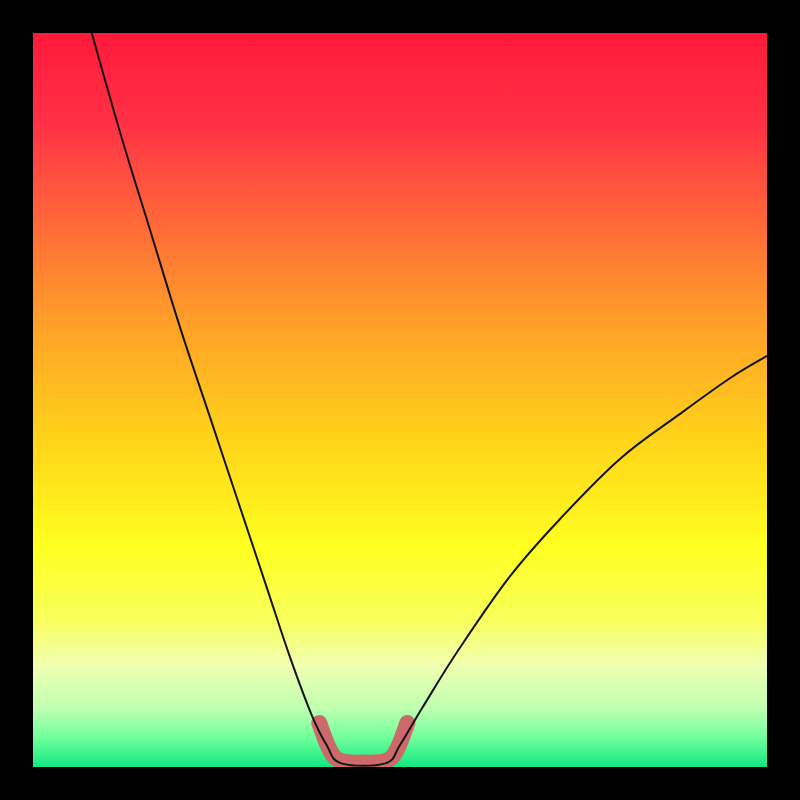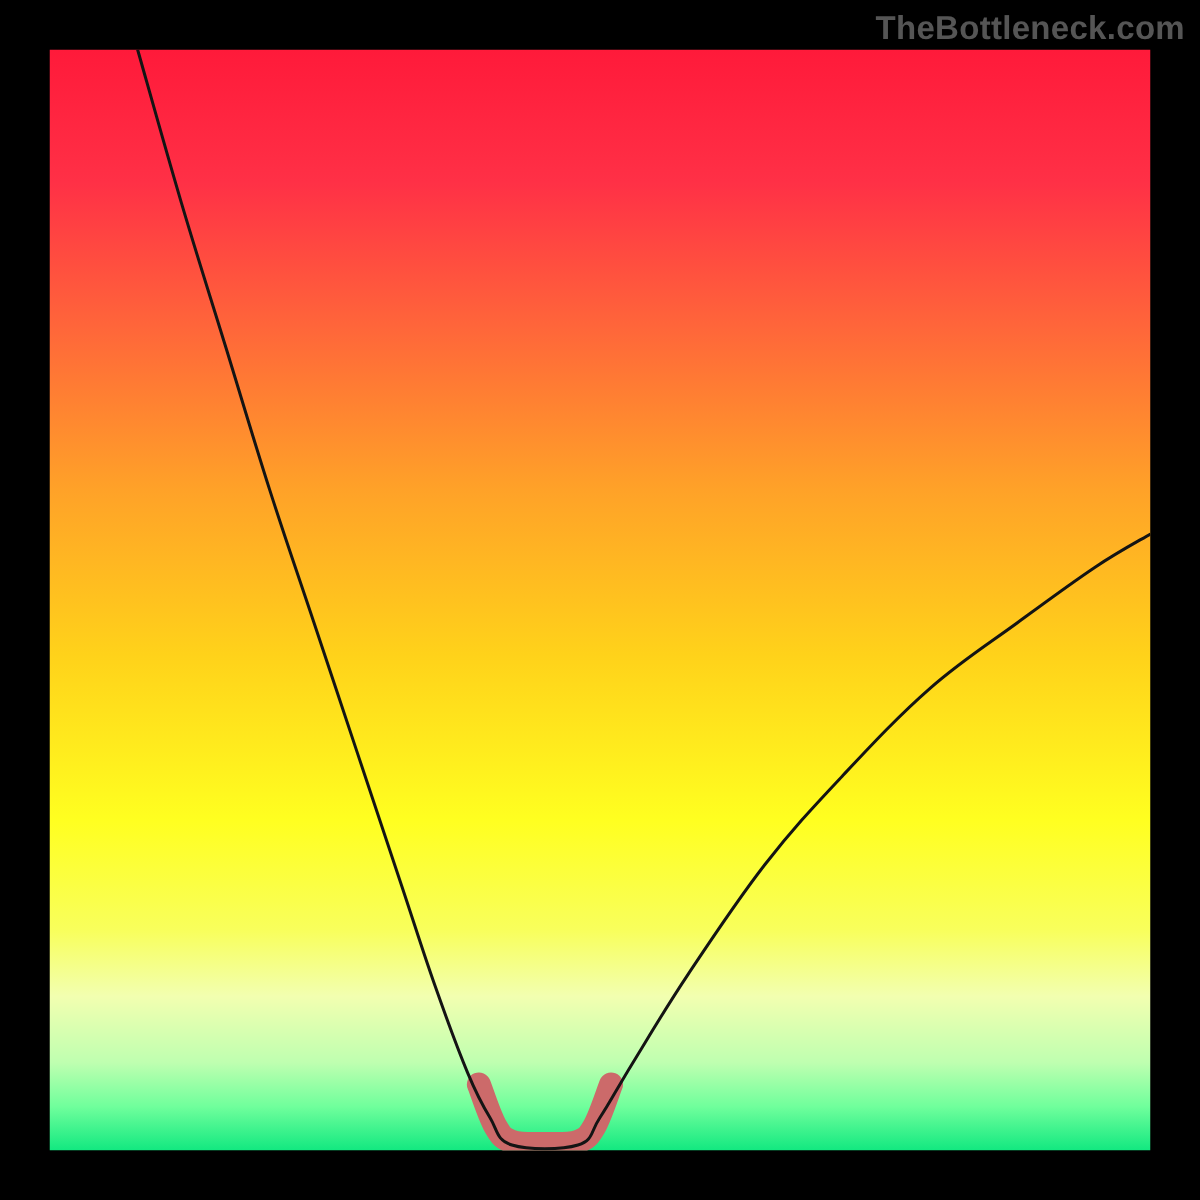--- a/index.html
+++ b/index.html
@@ -25,21 +25,20 @@
     left: 33px;
     top: 33px;
     width: 734px;
     height: 734px;
   }
 </style>
 </head>
 <body>
 
 <div class="page">
-  <div class="watermark">TheBottleneck.com</div>
 
   <svg class="chart" viewBox="0 0 734 734" preserveAspectRatio="none">
     <defs>
       <linearGradient id="bg-grad" x1="0" y1="0" x2="0" y2="1">
           <stop offset="0%" stop-color="#ff1a3a"></stop>
           <stop offset="12%" stop-color="#ff3046"></stop>
           <stop offset="25%" stop-color="#ff653a"></stop>
           <stop offset="40%" stop-color="#ffa228"></stop>
           <stop offset="55.00000000000001%" stop-color="#ffd21a"></stop>
           <stop offset="70%" stop-color="#ffff20"></stop>

